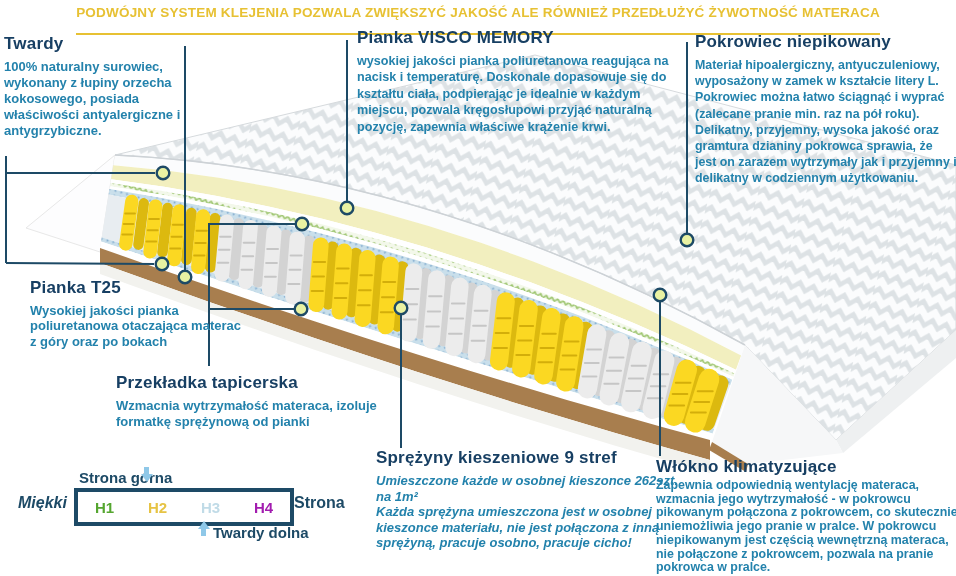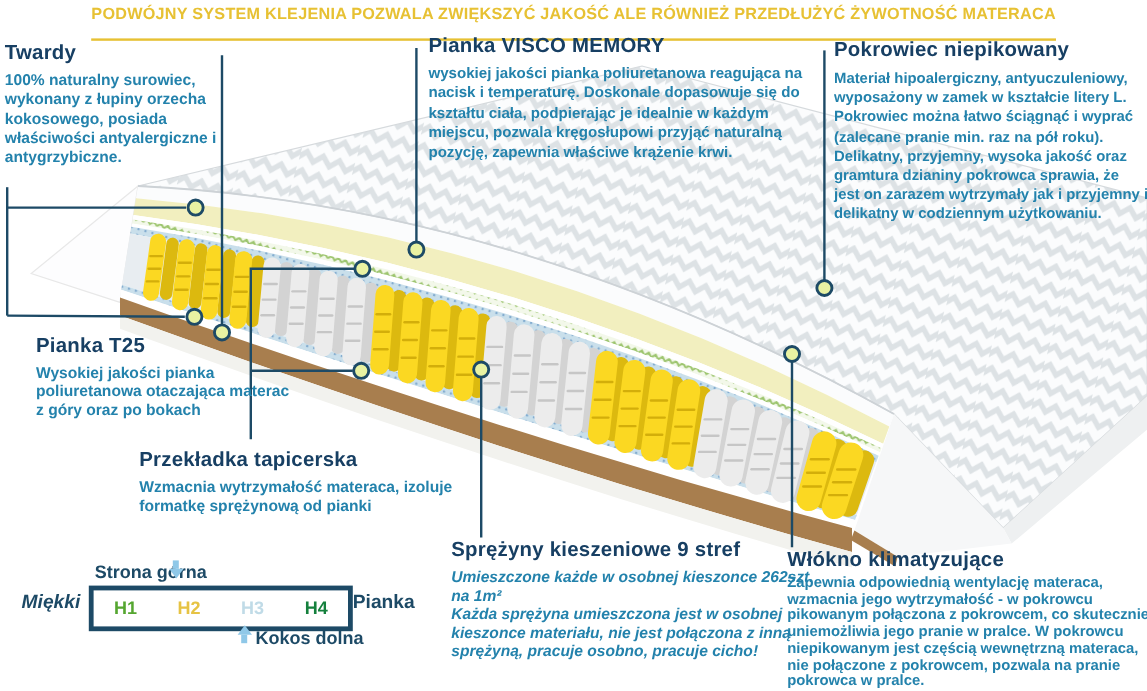--- a/index.html
+++ b/index.html
@@ -287,22 +287,22 @@
   <div class="side-note" id="strona-gorna">Strona górna</div>
   <div class="arr-stem" id="arr-down-stem"></div>
   <div class="arr-head" id="arr-down-head"></div>
 
   <div class="scale-label" id="miekki">Miękki</div>
 
   <div id="hbox">
     <span style="color: rgb(85, 166, 48);">H1</span>
     <span style="color: rgb(230, 195, 68);">H2</span>
     <span style="color: rgb(192, 219, 231);">H3</span>
-    <span style="color: #15803d;">H4</span>
-  </div>
-
-  <div class="scale-label" id="twardy">Pianka</div>
+    <span style="color: #a21caf;">H4</span>
+  </div>
+
+  <div class="scale-label" id="twardy">Strona</div>
 
   <div class="arr-head" id="arr-up-head"></div>
   <div class="arr-stem" id="arr-up-stem"></div>
-  <div class="side-note" id="strona-dolna">Kokos dolna</div>
+  <div class="side-note" id="strona-dolna">Twardy dolna</div>
 
 </div>
 
 </body></html>

